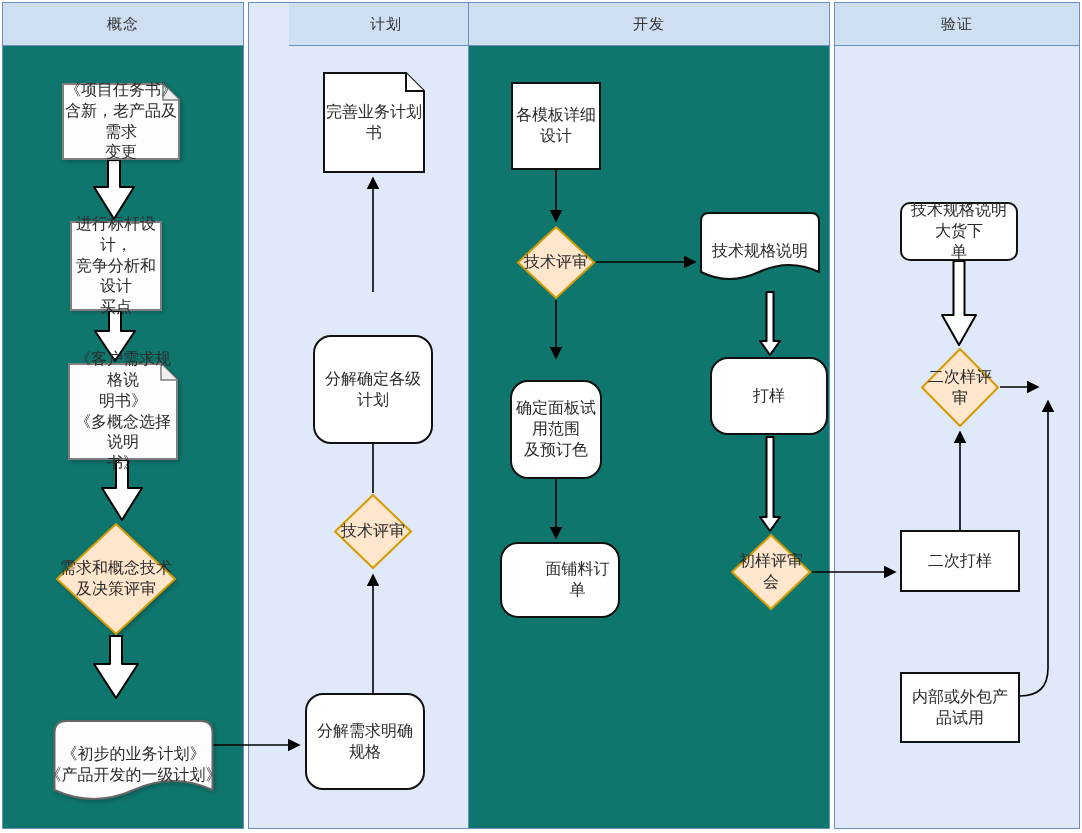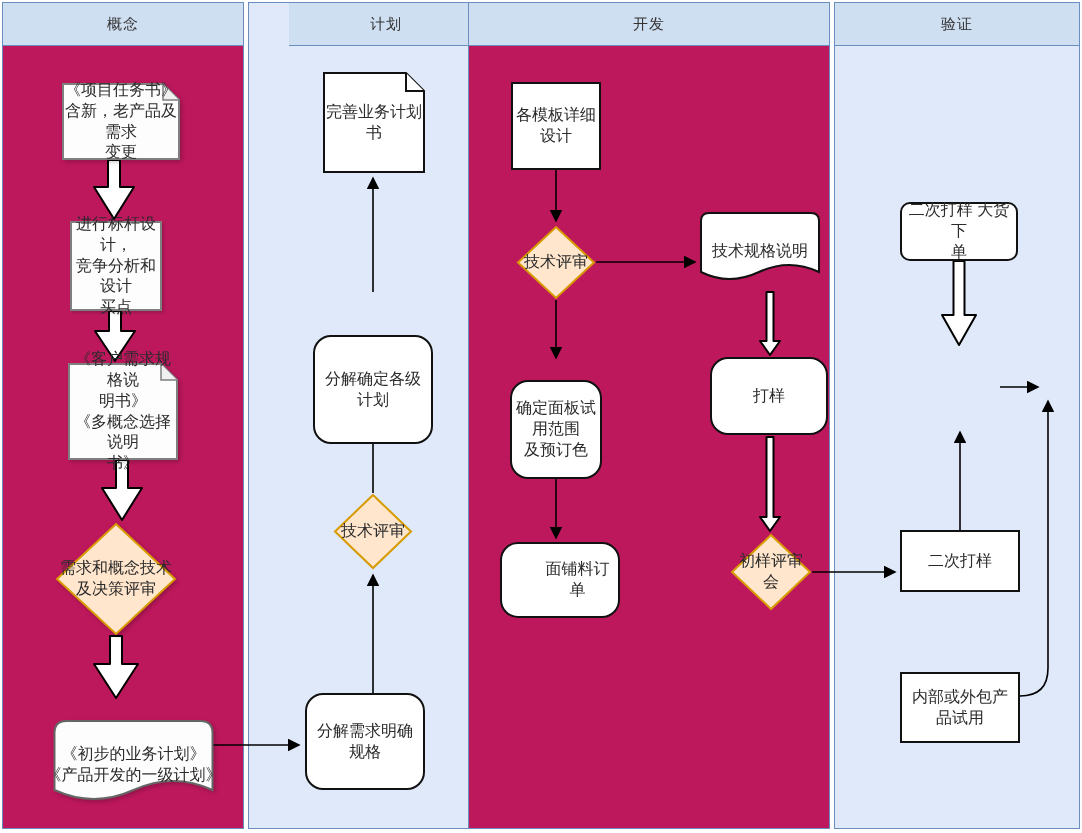--- a/index.html
+++ b/index.html
@@ -1,18 +1,18 @@
 <!DOCTYPE html>
 <html><head>
 <meta charset="utf-8">
 <style>
   html,body{margin:0;padding:0;background:#ffffff;}
   .canvas{position:relative;width:1082px;height:833px;background:#ffffff;
           font-family:"Liberation Sans","DejaVu Sans",sans-serif;overflow:hidden;}
-  .lane{position:absolute;top:2px;height:827px;background:#be185d;border:1px solid #6c8ebf;box-sizing:border-box;}
+  .lane{position:absolute;top:2px;height:827px;background:#0f766e;border:1px solid #6c8ebf;box-sizing:border-box;}
   .lane.alt{background:#dfe9fa;}
   .lane-header{height:42px;border-bottom:1px solid #6c8ebf;background:#cfdff2;
                display:flex;align-items:center;justify-content:center;
                font-size:15px;color:#333;letter-spacing:1px;}
   #connectors{position:absolute;left:0;top:0;z-index:2;}
   .node{position:absolute;display:flex;align-items:center;justify-content:center;
         text-align:center;font-size:16px;color:#2b2b2b;line-height:1.3;z-index:3;box-sizing:border-box;}
   .label{position:relative;z-index:1;padding:0 3px;white-space:pre-line;}
   .shape-svg{position:absolute;left:0;top:0;width:100%;height:100%;z-index:0;}
   .rect-black{border:2px solid #111;background:#fff;}
@@ -178,24 +178,30 @@
   </div>
 
   <div class="node" style="left:730px;top:533px;width:82px;height:78px;">
     <svg class="shape-svg" viewBox="0 0 82 78">
       <polygon points="41,2 80,39 41,76 2,39" fill="#ffe6cc" stroke="#d79b00" stroke-width="2"></polygon>
     </svg>
     <div class="label">初样评审会</div>
   </div>
 
   <div class="node round round-sm" style="left:900px;top:202px;width:118px;height:59px;">
-    <div class="label">二次打样  大货下
+    <div class="label">技术规格说明  大货下
 单</div>
   </div>
 
+  <div class="node" style="left:920px;top:347px;width:80px;height:81px;">
+    <svg class="shape-svg" viewBox="0 0 80 81">
+      <polygon points="40,2 78,40.5 40,79 2,40.5" fill="#ffe6cc" stroke="#d79b00" stroke-width="2"></polygon>
+    </svg>
+    <div class="label">二次样评审</div>
+  </div>
 
   <div class="node rect-black" style="left:900px;top:530px;width:120px;height:62px;">
     <div class="label">二次打样</div>
   </div>
 
   <div class="node rect-black" style="left:900px;top:672px;width:120px;height:71px;">
     <div class="label">内部或外包产品试用</div>
   </div>
 
 </div>

